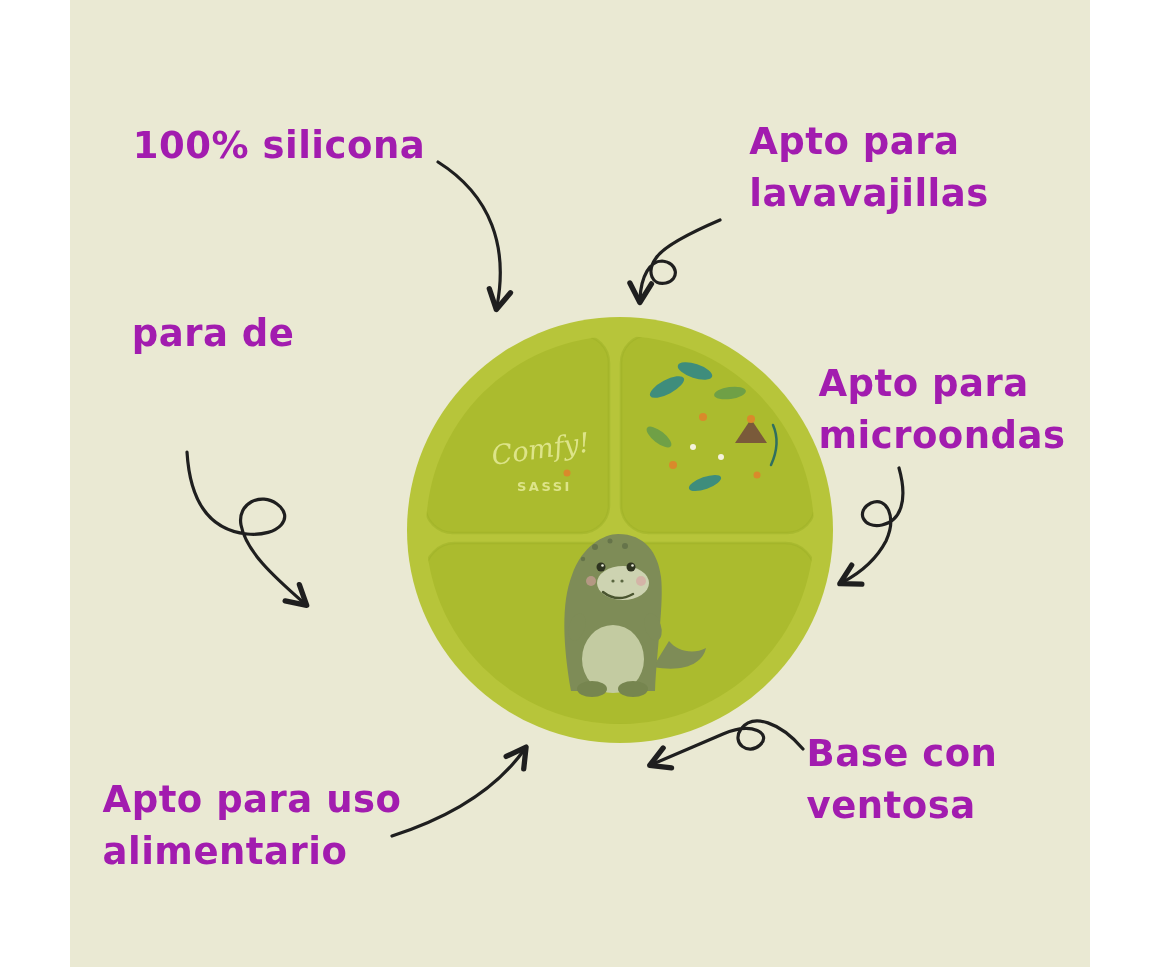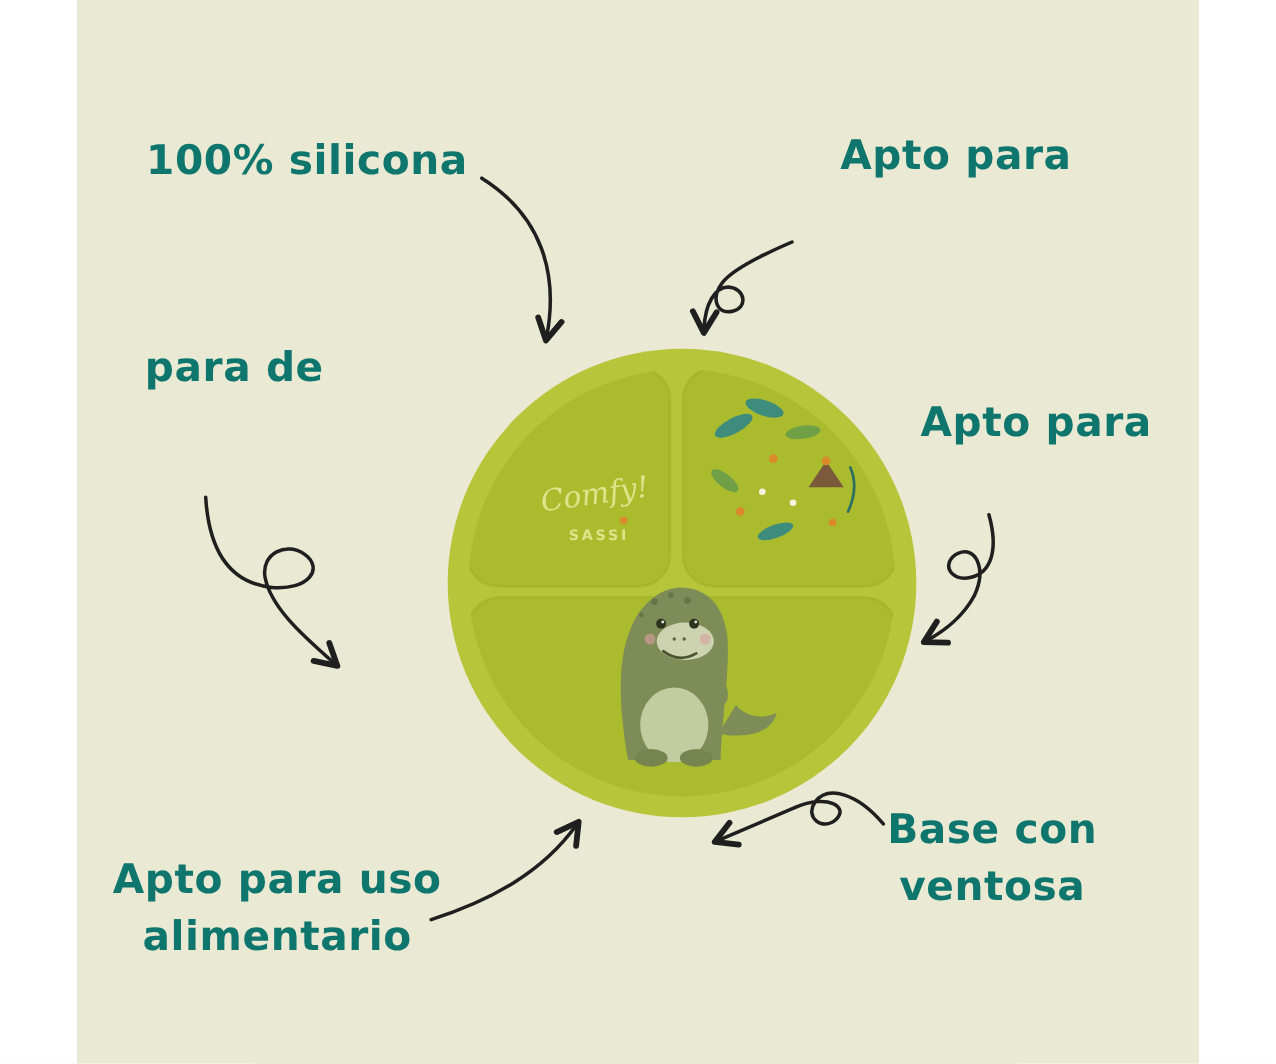--- a/index.html
+++ b/index.html
@@ -1,19 +1,19 @@
 <!DOCTYPE html>
 <html><head>
 <meta charset="utf-8">
 <style>
   html,body{margin:0;padding:0;}
   body{width:1160px;height:967px;background:#ffffff;font-family:"DejaVu Sans","Liberation Sans",sans-serif;overflow:hidden;}
   .page{position:relative;width:1160px;height:967px;background:#ffffff;}
   .canvas{position:absolute;left:70px;top:0;width:1020px;height:967px;background:#eae9d3;}
-  .label{position:absolute;transform:translateX(-50%);text-align:center;color:#0f766e;font-weight:700;font-size:37px;line-height:52px;letter-spacing:.5px;white-space:nowrap;}
+  .label{position:absolute;transform:translateX(-50%);color:#a21caf;font-weight:700;font-size:37px;line-height:52px;letter-spacing:.5px;white-space:nowrap;}
   .label span{display:block;}
   .overlay{position:absolute;left:0;top:0;width:1160px;height:967px;pointer-events:none;}
   .plate-wrap{position:absolute;left:405px;top:315px;width:430px;height:430px;}
   .plate-wrap svg{display:block;}
 </style>
 </head>
 <body>
 
 <div class="page">
   <div class="canvas"></div>
@@ -95,28 +95,30 @@
       </g>
     </svg>
   </div>
 
   <div class="label" style="left:279px;top:120px;">
     <span>100% silicona</span>
   </div>
 
   <div class="label" style="left:869px;top:116px;">
     <span>Apto para</span>
+    <span>lavavajillas</span>
   </div>
 
   <div class="label" style="left:213px;top:308px;">
     <span>para de</span>
   </div>
 
   <div class="label" style="left:942px;top:358px;">
     <span>Apto para</span>
+    <span>microondas</span>
   </div>
 
   <div class="label" style="left:252px;top:774px;">
     <span>Apto para uso</span>
     <span>alimentario</span>
   </div>
 
   <div class="label" style="left:902px;top:728px;">
     <span>Base con</span>
     <span>ventosa</span>

